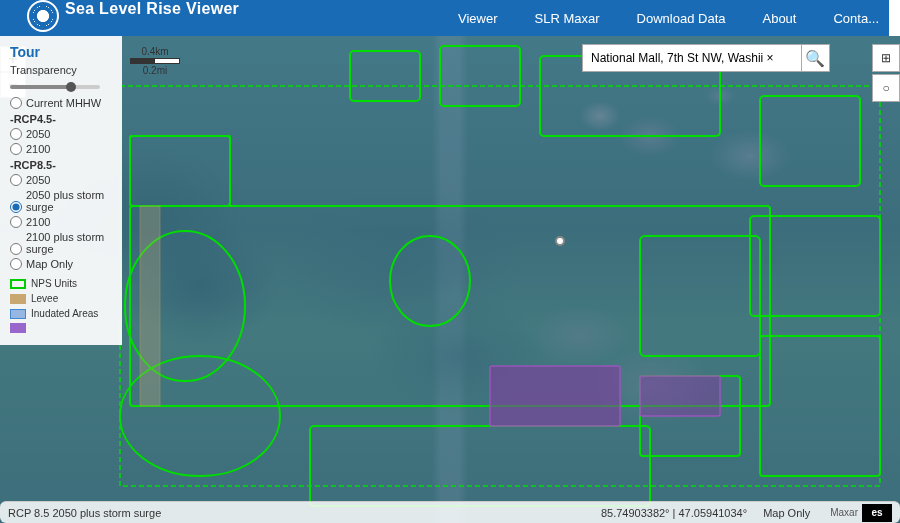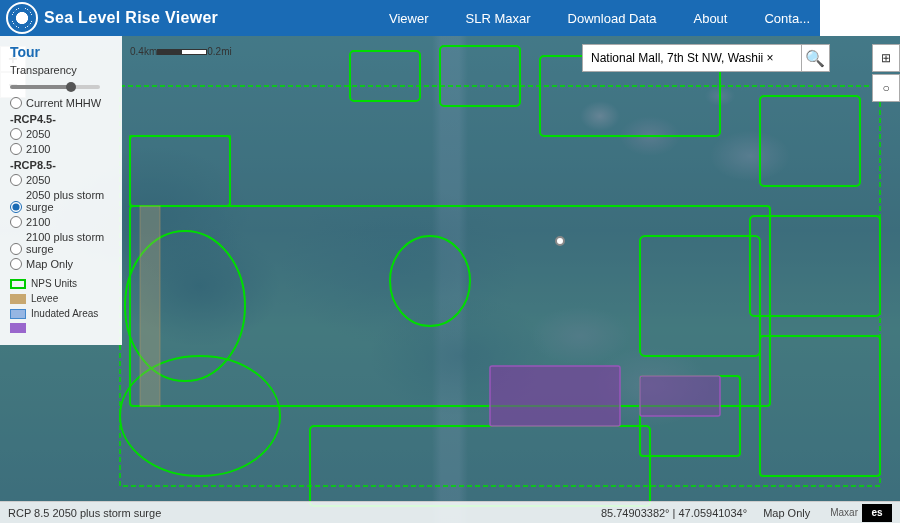--- a/index.html
+++ b/index.html
@@ -1,21 +1,21 @@
 <!DOCTYPE html>
 <html><head>
   <meta charset="utf-8">
   <style>
     * { margin: 0; padding: 0; box-sizing: border-box; }
     body { width: 900px; height: 523px; overflow: hidden; font-family: Arial, sans-serif; position: relative; }
 
     
     #header {
-      position: absolute; top: 0; left: 0; width: 820px; height: 36px;
-      background: #1a6bb5; display: flex; align-items: center; z-index: 100;
+      position: absolute; top: 0; left: 0; width: 889px; height: 36px;
+      background: #1a6bb5; display: flex; z-index: 100; padding-left: 21px;
     }
     #header-logo {
       width: 32px; height: 32px; margin: 0 6px;
       background: radial-gradient(circle, #fff 30%, #1a6bb5 31%, #1a6bb5 50%, #fff 51%, #1a6bb5 52%);
       border-radius: 50%; border: 2px solid #fff; flex-shrink: 0;
     }
     #header-title {
       color: #fff; font-size: 16px; font-weight: bold; flex: 1; letter-spacing: 0.3px;
     }
     #header-nav { display: flex; align-items: center; gap: 17px; }
@@ -67,21 +67,21 @@
         
         linear-gradient(90deg, transparent 48%, rgba(200,190,170,0.2) 49%, rgba(200,190,170,0.2) 51%, transparent 52%),
         
         linear-gradient(180deg, #4a7a4a 0%, #3d6535 40%, #4a7a3a 60%, #3d6535 100%);
       z-index: 1;
     }
 
     
     #scale-bar {
       position: absolute; top: 10px; left: 130px; z-index: 10;
-      display: flex; flex-direction: row; align-items: center;
+      display: flex; flex-direction: column; align-items: center;
     }
     .scale-line {
       display: flex; align-items: center; gap: 2px;
     }
     .scale-label { font-size: 10px; color: #333; }
 
     
     #zoom-controls {
       position: absolute; left: 0; top: 10px; z-index: 20;
       display: flex; flex-direction: column;
@@ -159,21 +159,21 @@
     }
     .legend-box {
       width: 16px; height: 10px; flex-shrink: 0; border: 1px solid #333;
     }
 
     
     #bottom-bar {
       position: absolute; bottom: 0; left: 0; width: 900px; height: 22px;
       background: rgba(255,255,255,0.85); z-index: 30;
       display: flex; align-items: center; padding: 0 8px;
-      font-size: 11px; color: #333; border-top: 1px solid #ccc;
+      font-size: 11px; color: #333; border-top: 1px solid #ccc; border-radius: 6px;
     }
     #status-text { flex: 1; }
     #coordinates { margin: 0 16px; }
     #map-mode { margin-right: 20px; }
     #attribution { color: #555; font-size: 10px; margin-right: 4px; }
 
     
     #esri-logo {
       width: 30px; height: 18px; background: #000; color: #fff;
       font-size: 10px; display: flex; align-items: center; justify-content: center;

